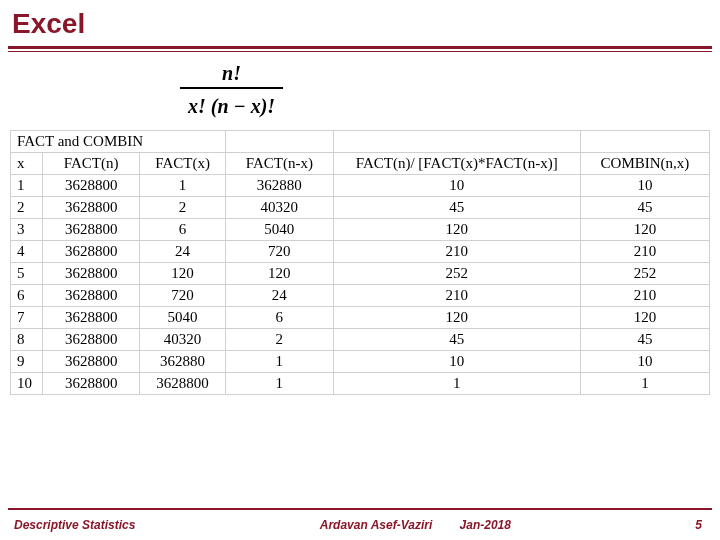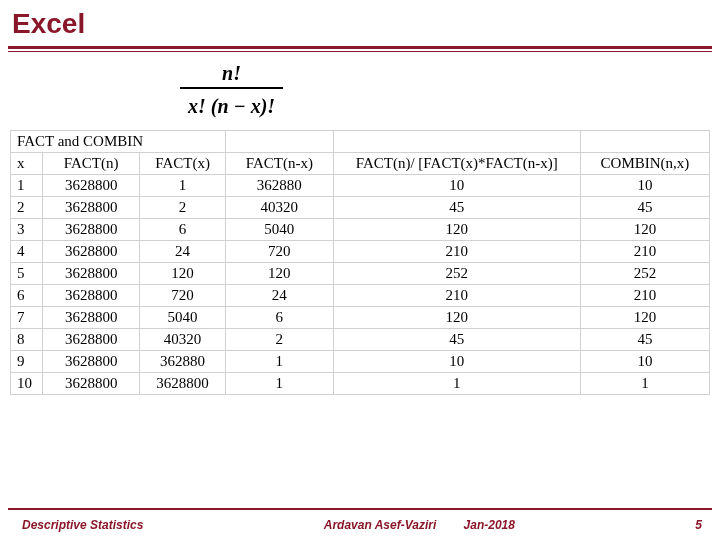--- a/index.html
+++ b/index.html
@@ -72,21 +72,21 @@
   .section-row td {
     text-align: left;
     font-weight: normal;
   }
   tr.header-row td {
     font-weight: normal;
   }
   .footer {
     position: absolute;
     bottom: 0;
-    left: 8px;
+    left: 0;
     right: 0;
     height: 30px;
     display: flex;
     align-items: center;
     font-family: Verdana, Arial, sans-serif;
     font-size: 12px;
     font-style: italic;
     font-weight: bold;
     color: #8a1729;
   }

